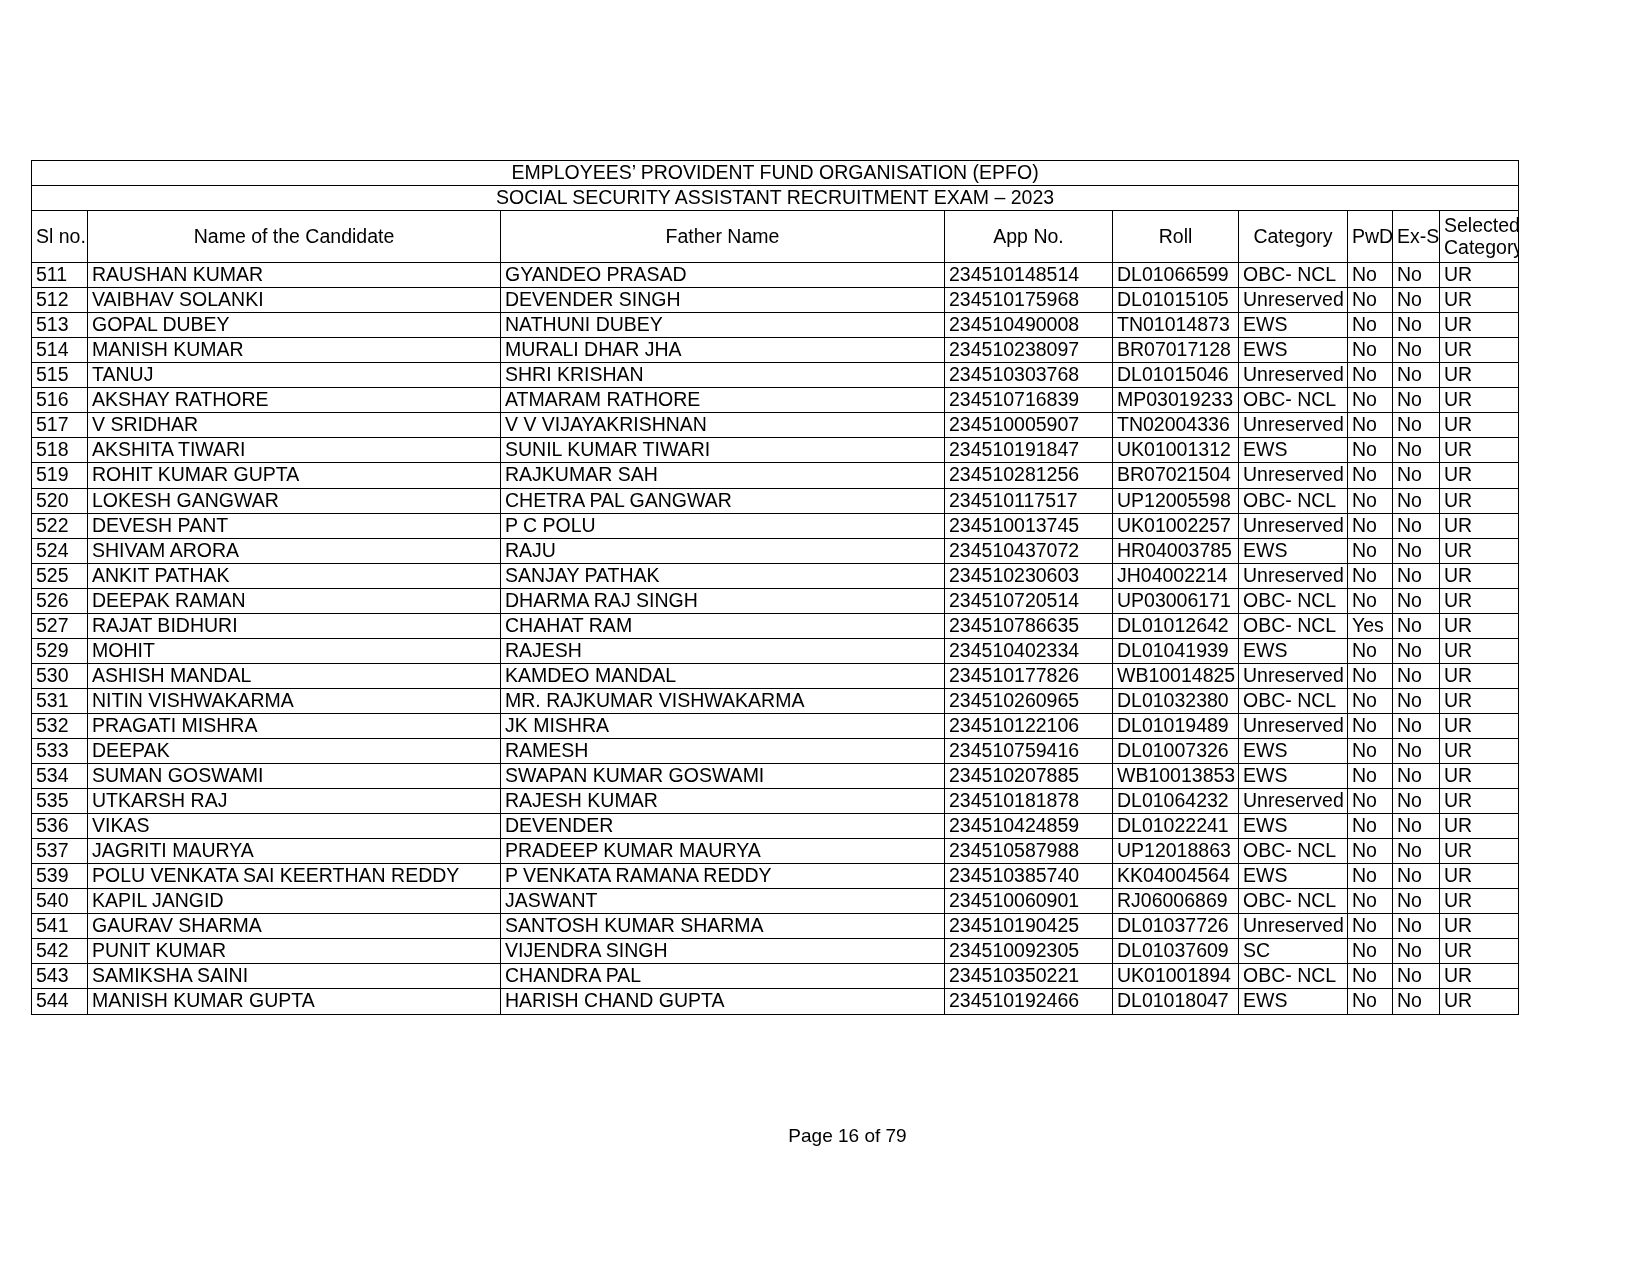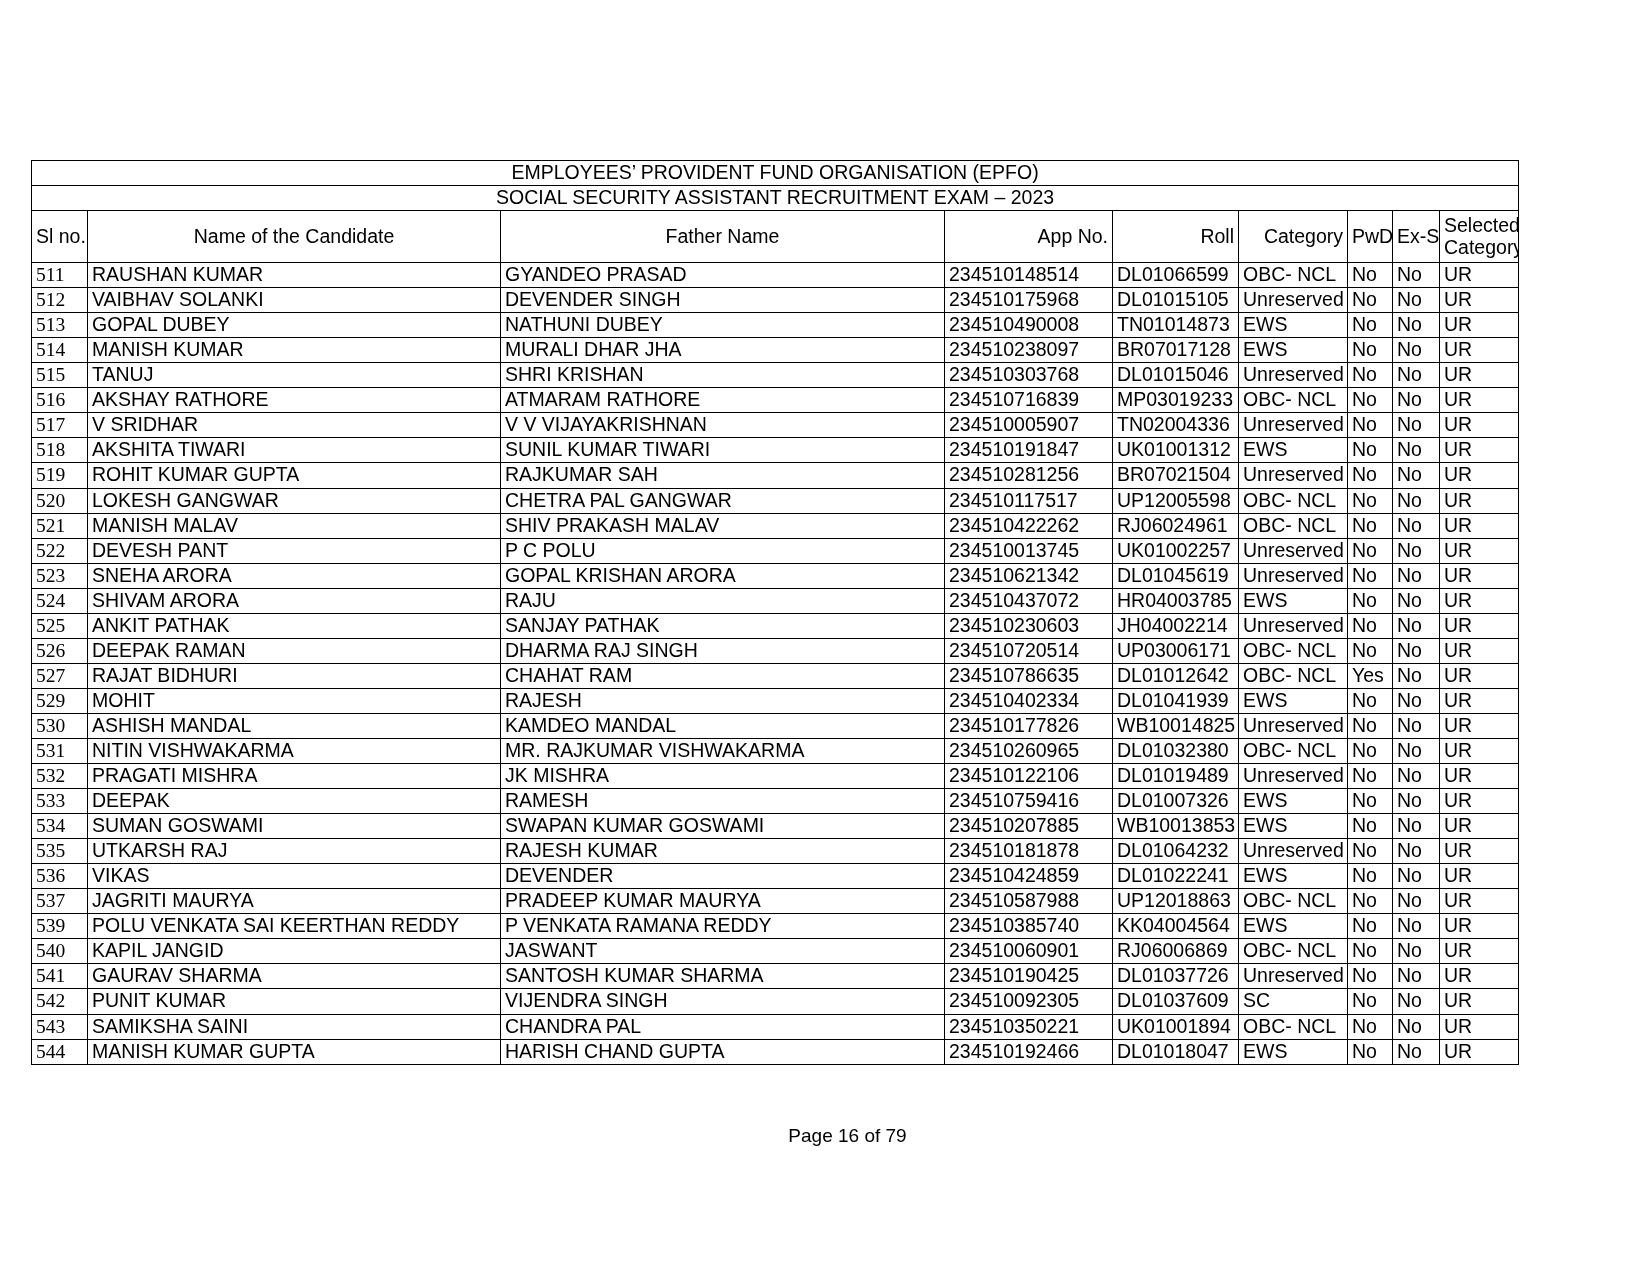--- a/index.html
+++ b/index.html
@@ -45,24 +45,24 @@
   .title-row td {
     text-align: center;
     height: 25px;
   }
   .hdr td {
     text-align: center;
     vertical-align: middle;
     height: 52px;
     padding-top: 2px;
   }
-  .hdr td.ctr { text-align: right; }
+  .hdr td.ctr { text-align: center; }
   .hdr td.wrapcell { white-space: normal; line-height: 1.12; text-align: left; }
   td.num { padding-right: 6px; }
-  td.sl  { text-align: left; padding-right: 21px; font-family: Liberation Serif, serif; }
+  td.sl  { text-align: left; padding-right: 21px; }
 
   
   col.c-sl   { width: 56px; }
   col.c-name { width: 413px; }
   col.c-fath { width: 444px; }
   col.c-app  { width: 168px; }
   col.c-roll { width: 126px; }
   col.c-cat  { width: 109px; }
   col.c-pwd  { width: 45px; }
   col.c-exs  { width: 47px; }
@@ -217,47 +217,25 @@
           <td>LOKESH GANGWAR</td>
           <td>CHETRA PAL GANGWAR</td>
           <td class="num">234510117517</td>
           <td>UP12005598</td>
           <td>OBC- NCL</td>
           <td>No</td>
           <td>No</td>
           <td>UR</td>
         </tr>
         <tr>
-          <td class="sl">521</td>
-          <td>MANISH MALAV</td>
-          <td>SHIV PRAKASH MALAV</td>
-          <td class="num">234510422262</td>
-          <td>RJ06024961</td>
-          <td>OBC- NCL</td>
-          <td>No</td>
-          <td>No</td>
-          <td>UR</td>
-        </tr>
-        <tr>
           <td class="sl">522</td>
           <td>DEVESH PANT</td>
           <td>P C POLU</td>
           <td class="num">234510013745</td>
           <td>UK01002257</td>
-          <td>Unreserved</td>
-          <td>No</td>
-          <td>No</td>
-          <td>UR</td>
-        </tr>
-        <tr>
-          <td class="sl">523</td>
-          <td>SNEHA ARORA</td>
-          <td>GOPAL KRISHAN ARORA</td>
-          <td class="num">234510621342</td>
-          <td>DL01045619</td>
           <td>Unreserved</td>
           <td>No</td>
           <td>No</td>
           <td>UR</td>
         </tr>
         <tr>
           <td class="sl">524</td>
           <td>SHIVAM ARORA</td>
           <td>RAJU</td>
           <td class="num">234510437072</td>

